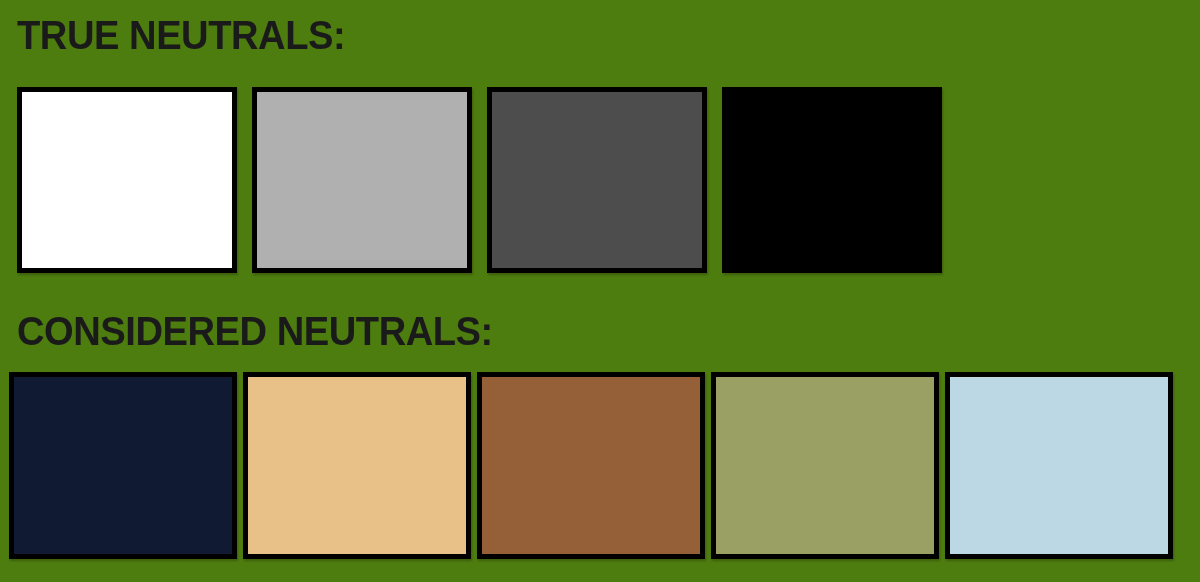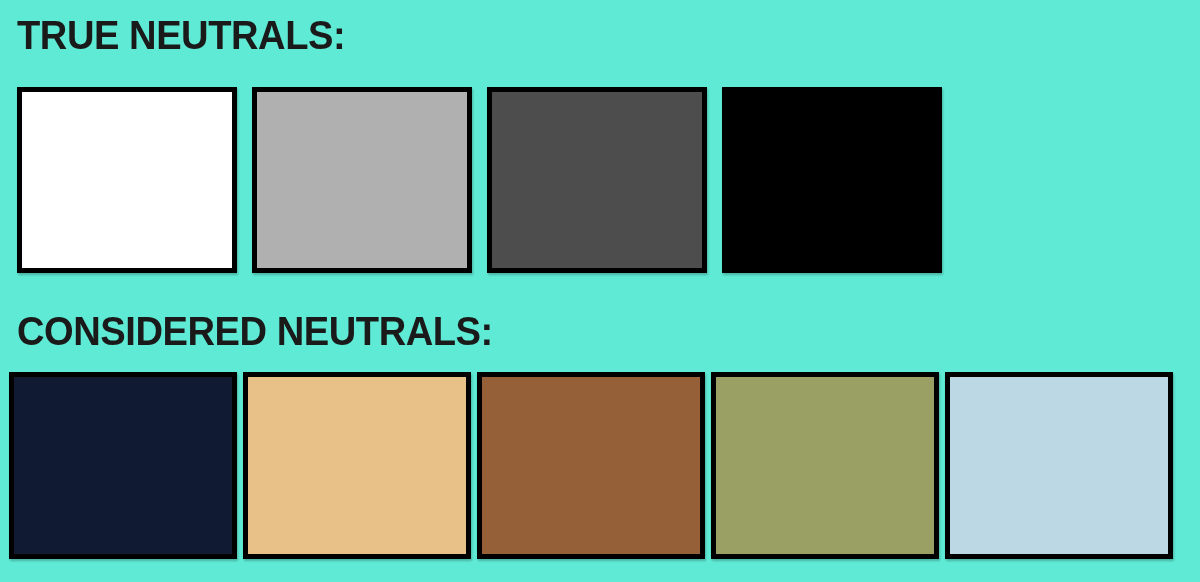--- a/index.html
+++ b/index.html
@@ -91,21 +91,21 @@
   }
 
   
   .swatch.has-shadow {
     box-shadow: 1px 2px 2px rgba(0, 0, 0, 0.22);
   }
 </style>
 </head>
 <body>
 
-<div class="palette-page" style="background-color: #5eead4;">
+<div class="palette-page" style="background-color: #4d7c0f;">
 
   <h1 class="section-heading" id="heading-true" style="color: rgb(26, 26, 26);">TRUE NEUTRALS:</h1>
 
   <div class="swatch-row" id="row-true-neutrals">
 
     <div class="swatch has-shadow" style="background-color: rgb(255, 255, 255); border-color: rgb(0, 0, 0);"></div>
 
     <div class="swatch has-shadow" style="background-color: rgb(176, 176, 177); border-color: rgb(0, 0, 0);"></div>
 
     <div class="swatch has-shadow" style="background-color: rgb(77, 77, 77); border-color: rgb(0, 0, 0);"></div>

